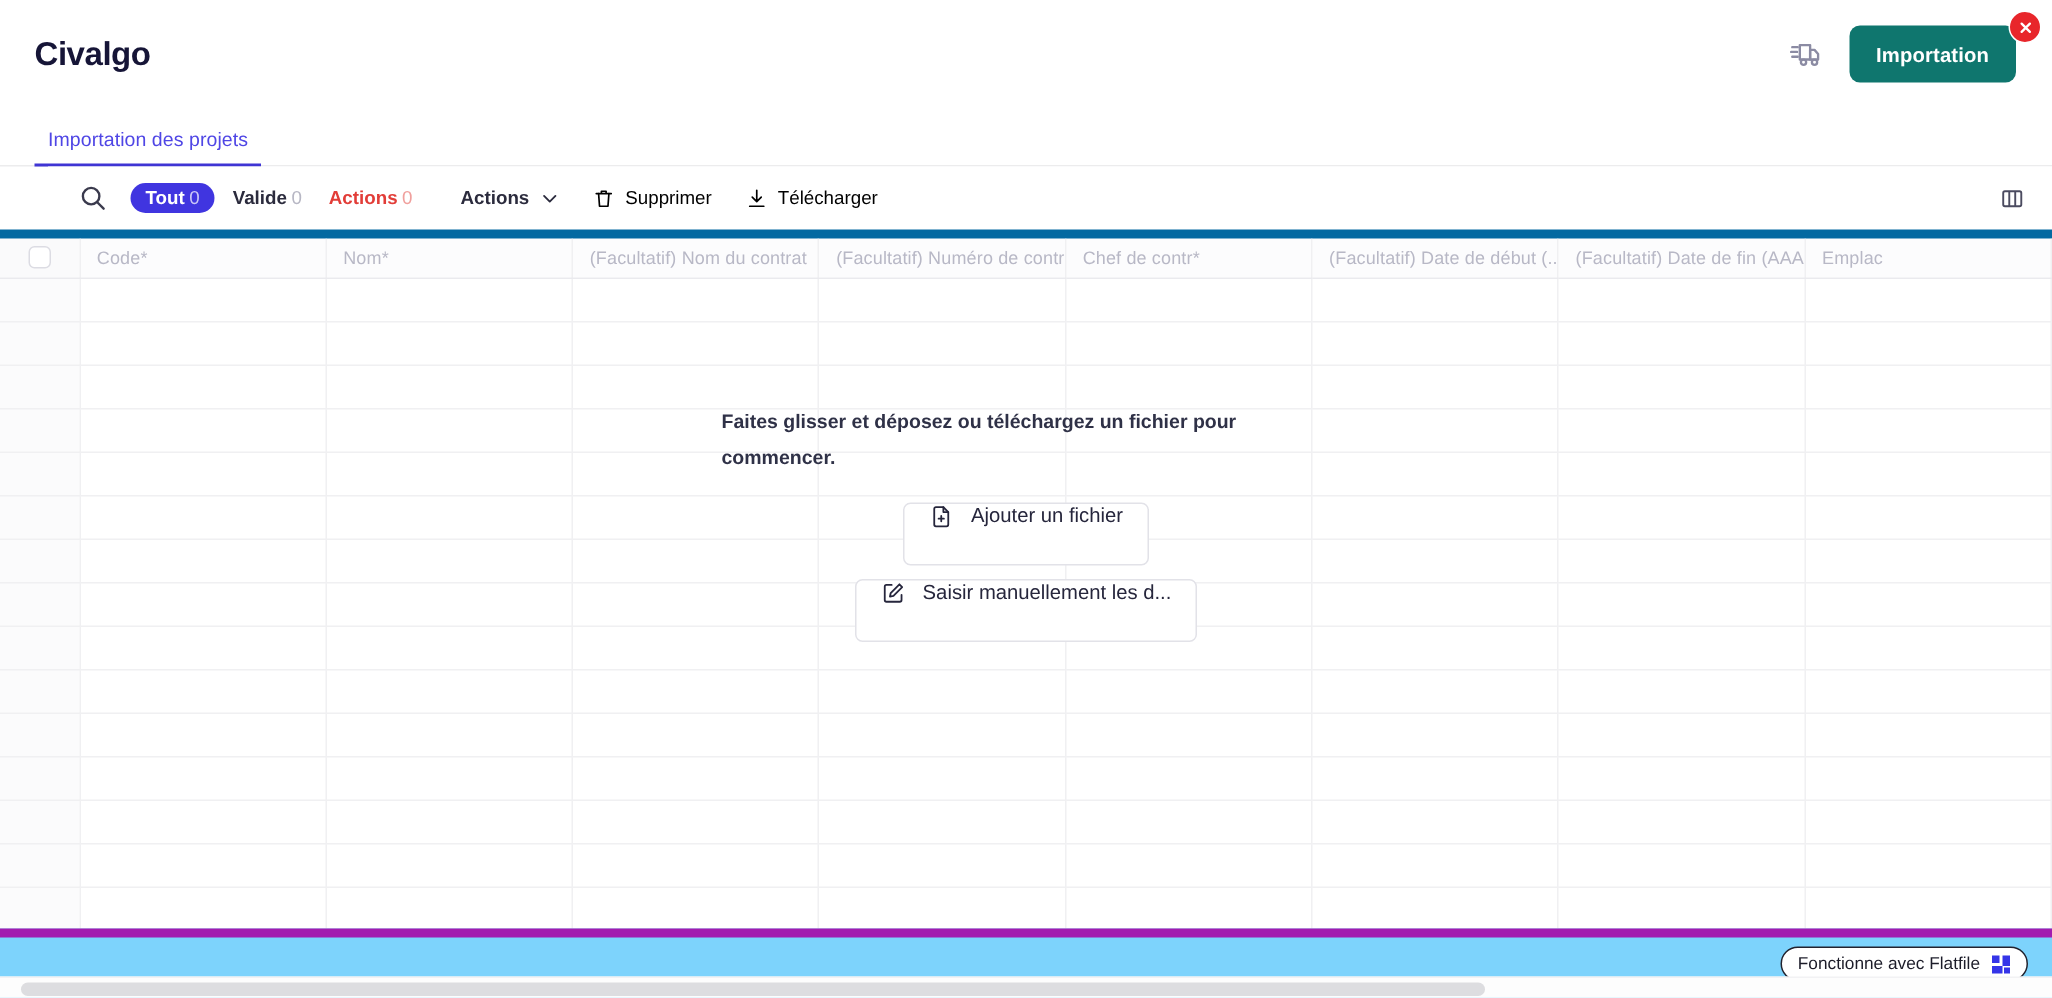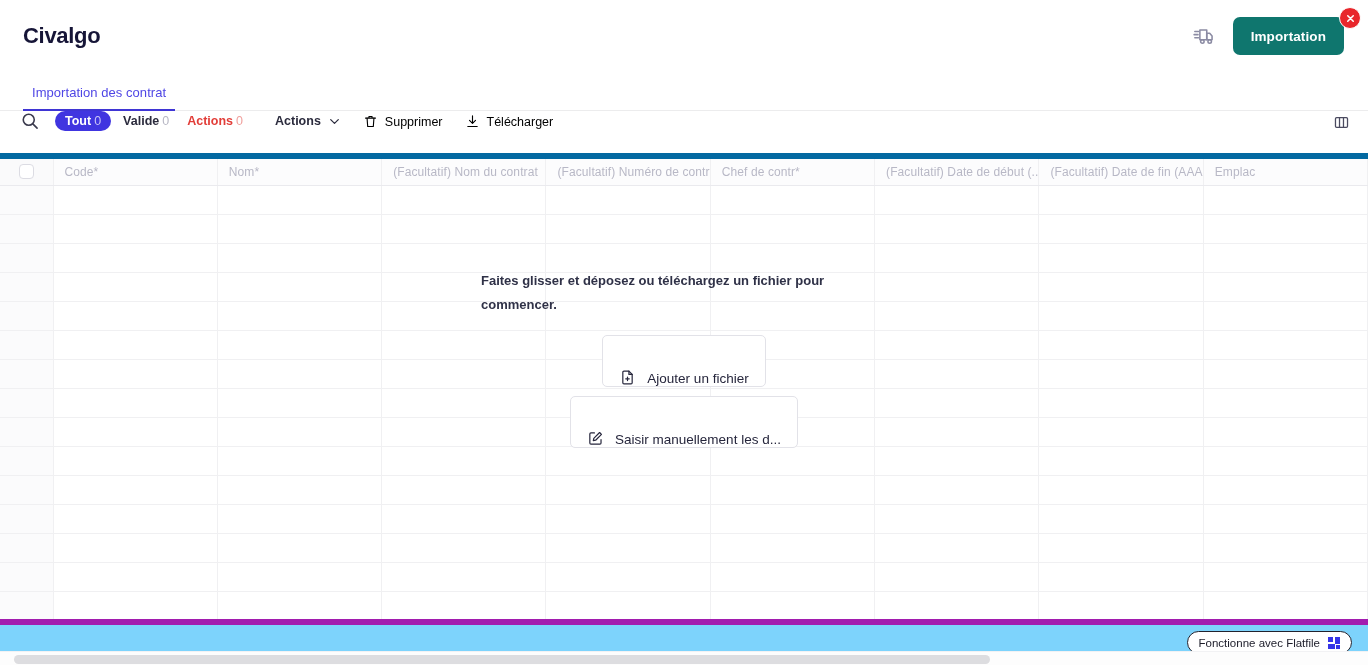--- a/index.html
+++ b/index.html
@@ -96,24 +96,25 @@
     margin-bottom: -1px;
     cursor: pointer;
     letter-spacing: 0.05px;
   }
 
   
   .toolbar {
     height: 42px;
     flex: 0 0 42px;
     display: flex;
-    align-items: flex-start;
+    align-items: center;
     padding: 0 16px 0 20px;
     background: #ffffff;
     gap: 0;
+    margin-left: 32px;
   }
   .tb-search {
     width: 20px; height: 20px;
     color: #3a3a4d;
     cursor: pointer;
     margin-right: 15px;
     display: block;
   }
   .pill {
     background: #4035e0;
@@ -240,26 +241,26 @@
     width: 100%;
     display: flex;
     flex-direction: column;
     align-items: center;
     gap: 9px;
     pointer-events: none;
   }
   .gbtn {
     pointer-events: auto;
     display: inline-flex;
-    align-items: flex-end;
+    align-items: flex-start;
     gap: 11px;
     background: #ffffff;
     border: 1px solid #e2e2e8;
     border-radius: 5px;
-    height: 52px;
+    height: 42px;
     padding: 0 16px;
     font-size: 13.5px;
     color: #26263c;
     font-family: "Liberation Sans", sans-serif;
     cursor: pointer;
     white-space: nowrap;
   }
   .gbtn svg { width: 17px; height: 17px; color: #26263c; display:block; }
 
   
@@ -340,21 +341,21 @@
       <button class="import-btn">Importation</button>
     </div>
     <div class="close-btn">
       <svg viewBox="0 0 24 24" fill="none" stroke="currentColor" stroke-width="3.4" stroke-linecap="round">
         <path d="M6 6l12 12M18 6L6 18"></path>
       </svg>
     </div>
   </div>
 
   <div class="tabbar">
-    <div class="tab">Importation des contrat</div>
+    <div class="tab">Importation des projets</div>
   </div>
 
   <div class="toolbar">
     <span>
       <svg class="tb-search" viewBox="0 0 24 24" fill="none" stroke="currentColor" stroke-width="1.9" stroke-linecap="round">
         <circle cx="10.5" cy="10.5" r="6.6"></circle>
         <path d="M15.4 15.4L20.5 20.5"></path>
       </svg>
     </span>
 

